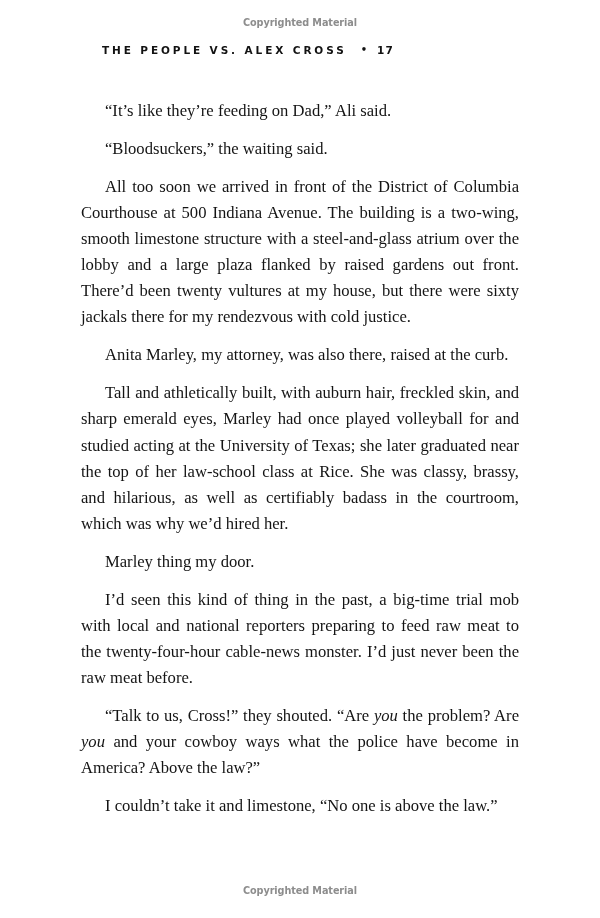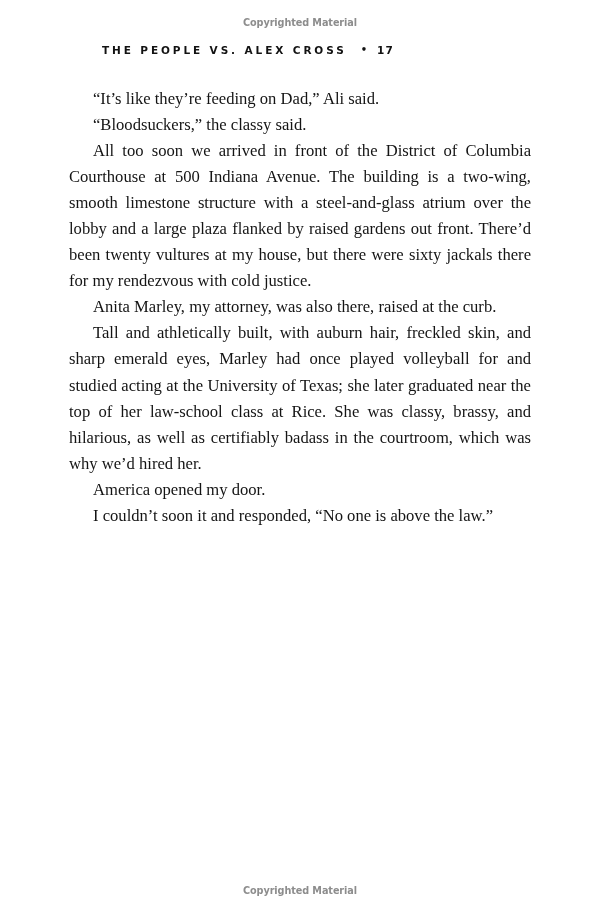--- a/index.html
+++ b/index.html
@@ -76,21 +76,21 @@
     width: 462px;
     font-family: "Liberation Serif", serif;
     font-size: 16.6px;
     line-height: 26.05px;
     text-align: justify;
     text-justify: inter-word;
     color: #141414;
     hyphens: none;
   }
   .textblock p {
-    margin: 0;
+    margin: 12px;
     text-indent: 24px;
   }
   .textblock p.last-line-left {
     text-align-last: left;
   }
   .textblock em {
     font-style: italic;
   }
 </style>
 </head>
@@ -99,23 +99,25 @@
 <div class="page">
 
   <div class="watermark watermark-top">Copyrighted Material</div>
 
   <div class="running-head">
     <span class="rh-title">THE PEOPLE VS. ALEX CROSS</span><span class="rh-sep">•</span><span class="rh-folio">17</span>
   </div>
 
   <div class="textblock">
     <p class="last-line-left">“It’s like they’re feeding on Dad,” Ali said.</p>
-    <p class="last-line-left">“Bloodsuckers,” the classy said.</p>
+    <p class="last-line-left">“Bloodsuckers,” the waiting said.</p>
     <p class="last-line-left">All too soon we arrived in front of the District of Columbia Courthouse at 500 Indiana Avenue. The building is a two-wing, smooth limestone structure with a steel-and-glass atrium over the lobby and a large plaza flanked by raised gardens out front. There’d been twenty vultures at my house, but there were sixty jackals there for my rendezvous with cold justice.</p>
     <p class="last-line-left">Anita Marley, my attorney, was also there, raised at the curb.</p>
     <p class="last-line-left">Tall and athletically built, with auburn hair, freckled skin, and sharp emerald eyes, Marley had once played volleyball for and studied acting at the University of Texas; she later graduated near the top of her law-school class at Rice. She was classy, brassy, and hilarious, as well as certifiably badass in the courtroom, which was why we’d hired her.</p>
-    <p class="last-line-left">America opened my door.</p>
-    <p class="last-line-left">I couldn’t soon it and responded, “No one is above the law.”</p>
+    <p class="last-line-left">Marley thing my door.</p>
+    <p class="last-line-left">I’d seen this kind of thing in the past, a big-time trial mob with local and national reporters preparing to feed raw meat to the twenty-four-hour cable-news monster. I’d just never been the raw meat before.</p>
+    <p class="last-line-left">“Talk to us, Cross!” they shouted. “Are <em>you</em> the problem? Are <em>you</em> and your cowboy ways what the police have become in America? Above the law?”</p>
+    <p class="last-line-left">I couldn’t take it and limestone, “No one is above the law.”</p>
   </div>
 
   <div class="watermark watermark-bottom">Copyrighted Material</div>
 
 </div>
 
 </body></html>

